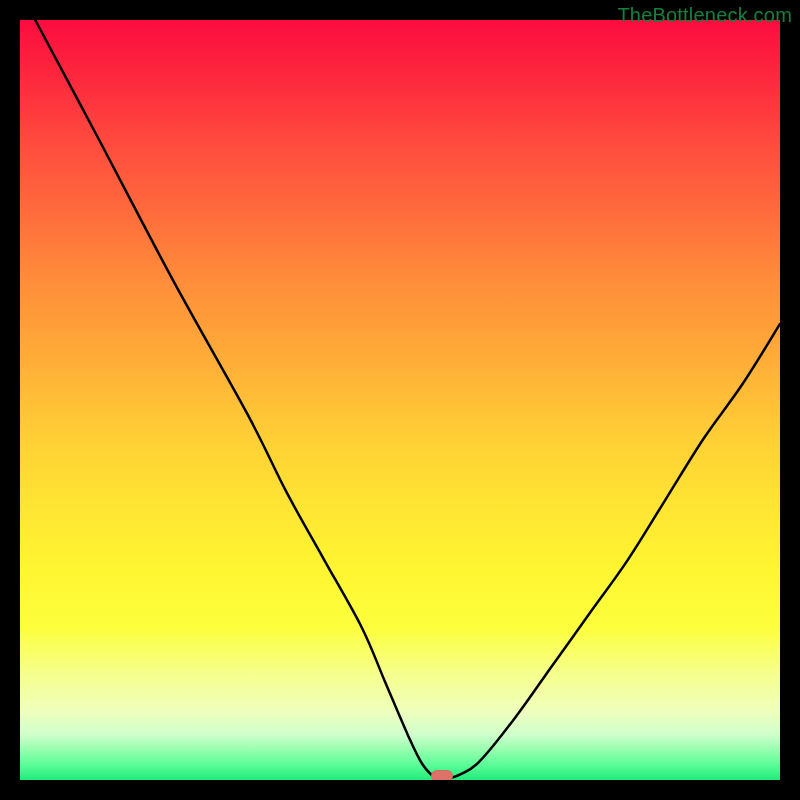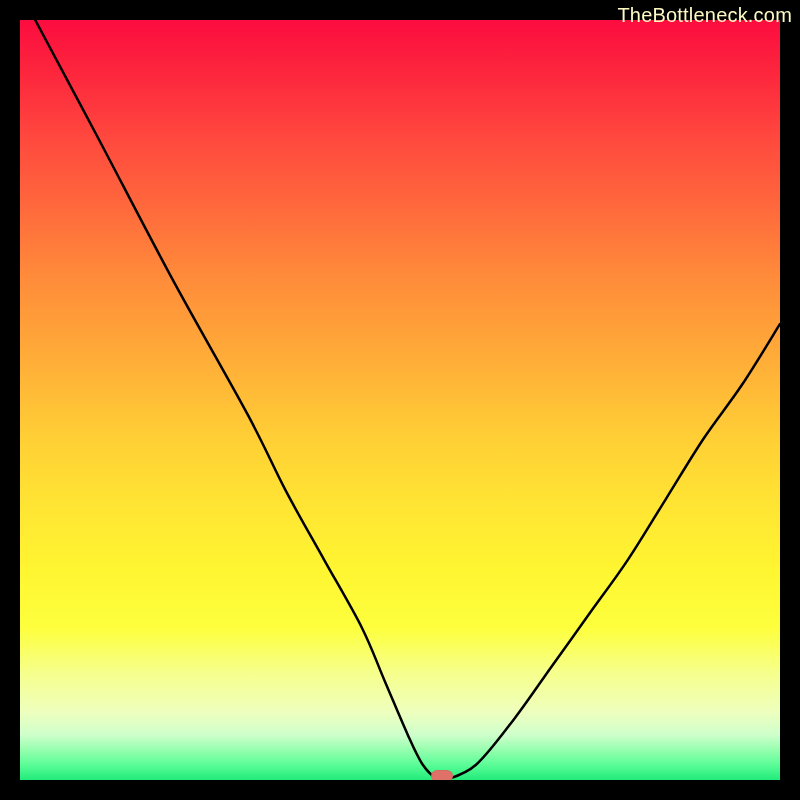--- a/index.html
+++ b/index.html
@@ -58,21 +58,21 @@
     height: 12px;
     border-radius: 6px;
     background: #de7268;
     transform: translate(-50%, -50%);
     box-shadow: 0 0 0 1px rgba(0,0,0,0.05) inset;
   }
   .credit {
     position: absolute;
     top: 4px;
     right: 8px;
-    color: #fef9c3;
+    color: #15803d;
     font-size: 20px;
     letter-spacing: 0.2px;
     font-weight: 400;
   }
 </style>
 </head>
 <body>
 
 <div class="stage">
   <div class="plot">

